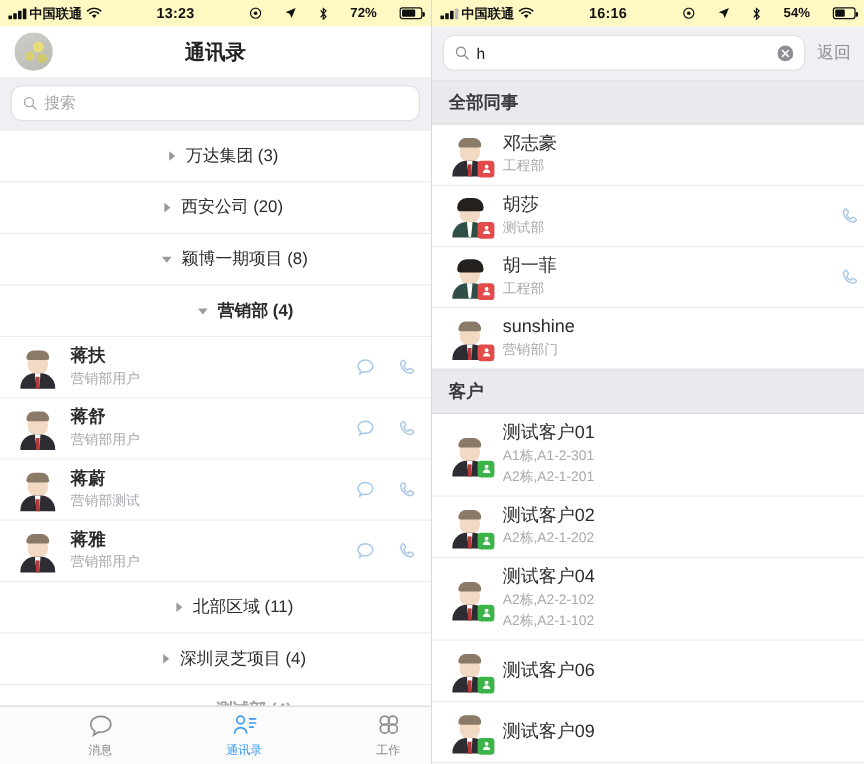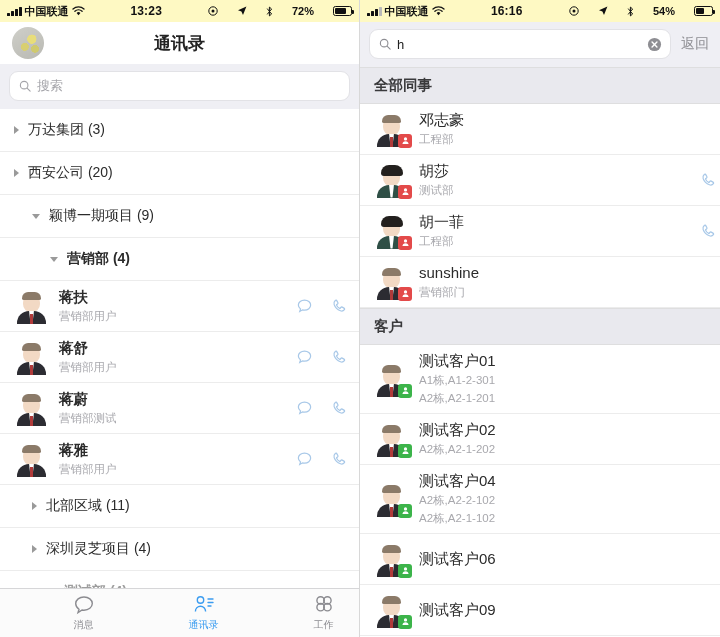--- a/index.html
+++ b/index.html
@@ -61,21 +61,21 @@
     border:1px solid #e2e2e6;
   }
   .srch-ico { width:12px; height:12px; flex:none; }
   .srch-ph { font-size:13px; color:#a4a4a9; }
 
   
   .list { background:#fff; }
   .tree-row {
     height:43px; display:flex; align-items:center;
     padding-left: 14px; border-bottom:1px solid #ececec;
-    font-size:14px; color:#2b2b2b;
+    font-size:14px; color:#2b2b2b;justify-content:center;
   }
   .tri {
     width:0;height:0;flex:none;margin-right:9px;
   }
   .tri.closed { border-left:5.5px solid #9a9a9a; border-top:4px solid transparent; border-bottom:4px solid transparent; }
   .tri.open { border-top:5.5px solid #9a9a9a; border-left:4px solid transparent; border-right:4px solid transparent; }
   .d1 { padding-left: 14px; }
   .d2 { padding-left: 32px; }
   .d3 { padding-left: 50px; font-weight: bold; }
 
@@ -224,21 +224,21 @@
       <div class="tree-row d1">
         <span class="tri closed"></span>
         <span>万达集团 (3)</span>
       </div>
       <div class="tree-row d1">
         <span class="tri closed"></span>
         <span>西安公司 (20)</span>
       </div>
       <div class="tree-row d2">
         <span class="tri open"></span>
-        <span>颖博一期项目 (9)</span>
+        <span>颖博一期项目 (8)</span>
       </div>
       <div class="tree-row d3">
         <span class="tri open"></span>
         <span>营销部 (4)</span>
       </div>
 
       <div class="c-row">
         <span class="ava">
           <span class="head"></span><span class="tie"></span><span class="body"></span>
         </span>

